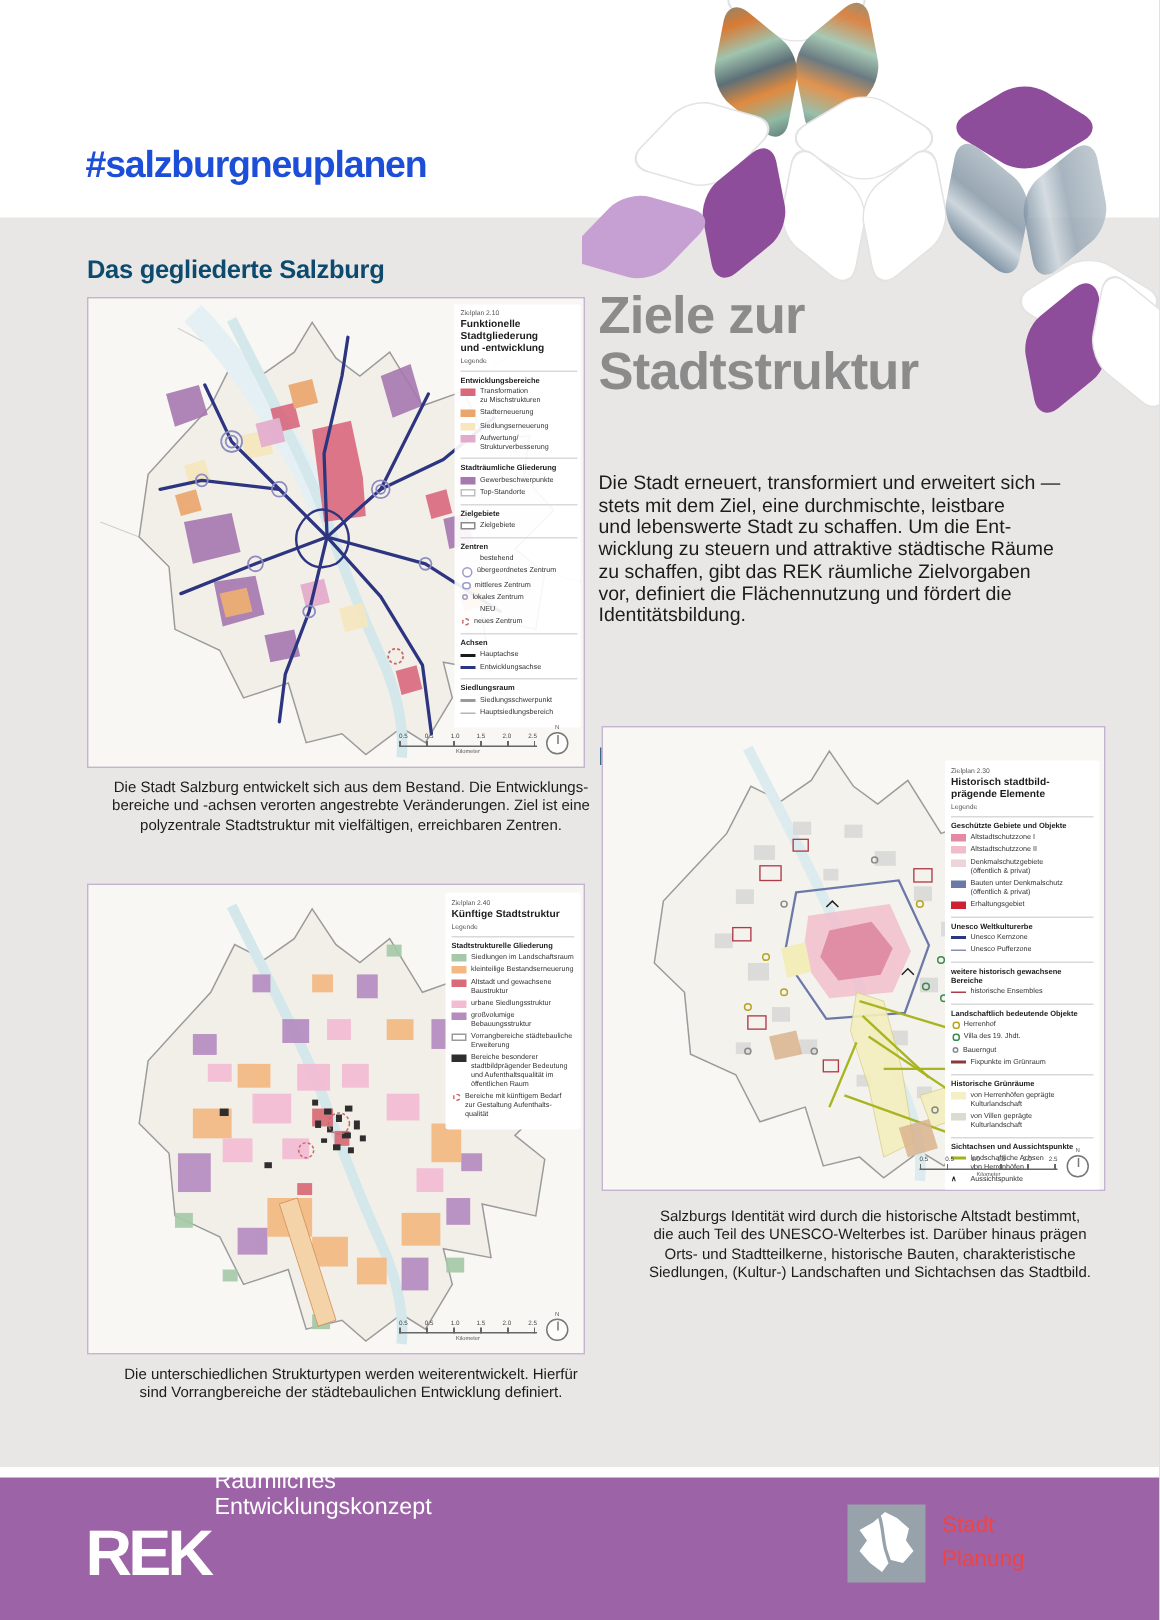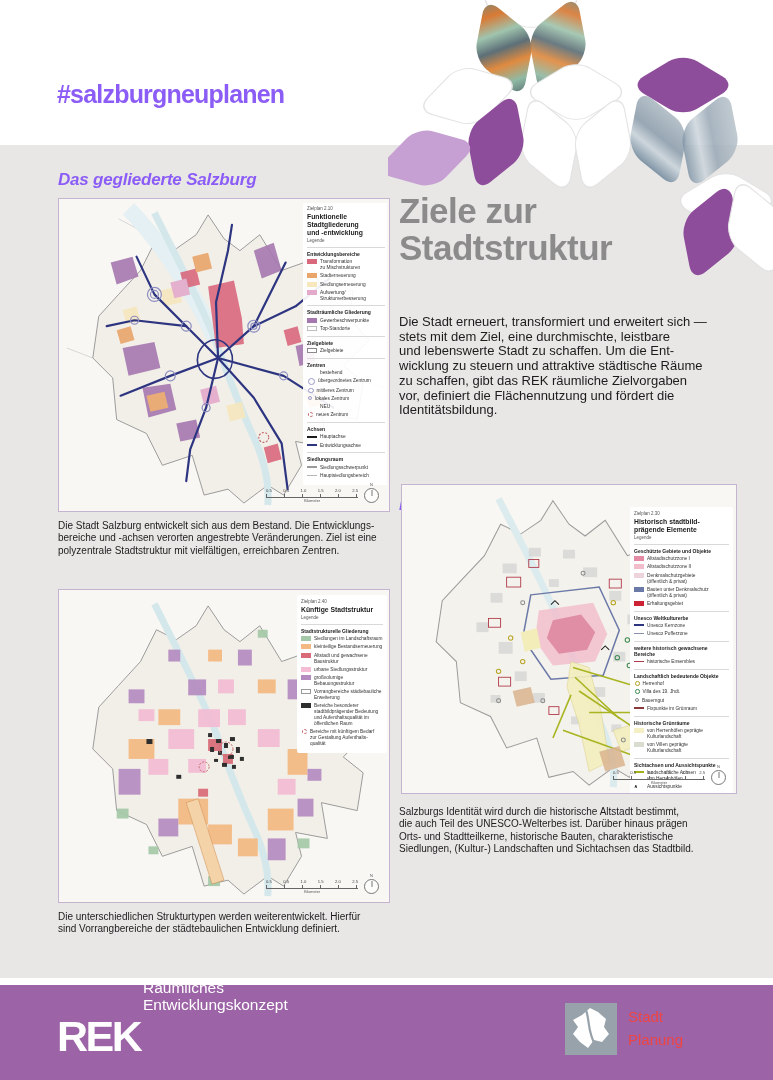--- a/index.html
+++ b/index.html
@@ -1,25 +1,25 @@
 <!DOCTYPE html>
 <html><head>
 <meta charset="utf-8">
 <style>
   html,body{margin:0;padding:0;background:#d2d2d2;}
   .page{position:relative;width:773px;height:1080px;background:#ffffff;overflow:hidden;
         font-family:"Liberation Sans",sans-serif;color:#111;}
   .pre{white-space:pre-line;}
   .band-gray{position:absolute;left:0;top:145px;width:773px;height:833px;background:#e8e7e6;}
-  .hashtag{position:absolute;left:57px;top:80px;font-size:25px;font-weight:bold;letter-spacing:-0.8px;color:#8b5cf6;}
+  .hashtag{position:absolute;left:57px;top:96px;font-size:25px;font-weight:bold;letter-spacing:-0.8px;color:#1d4ed8;}
   .diamonds{position:absolute;left:388px;top:0;width:385px;height:302px;}
-  .sec-h{position:absolute;margin:0;font-size:17px;font-weight:bold;color:#8b5cf6;letter-spacing:-0.2px;font-style:italic;}
+  .sec-h{position:absolute;margin:0;font-size:17px;font-weight:bold;color:#0c4a6e;letter-spacing:-0.2px;}
   .big-title{position:absolute;left:399px;top:192px;font-size:35px;line-height:37px;font-weight:bold;color:#8b8b8b;letter-spacing:-0.5px;}
   .body-text{position:absolute;left:399px;top:315px;width:356px;font-size:13px;line-height:14.7px;color:#1c1c1c;margin:0;}
-  .caption{position:absolute;font-size:10px;line-height:12.4px;color:#1c1c1c;margin:0;}
+  .caption{position:absolute;font-size:10px;line-height:12.4px;color:#1c1c1c;margin:0;text-align:center;}
   .mapbox{position:absolute;background:#fbfaf6;border:1px solid #c5b4cf;box-sizing:border-box;overflow:hidden;}
   .mapart{position:absolute;left:0;top:0;width:100%;height:100%;}
   
   .legend{position:absolute;box-sizing:border-box;}
   .lg1{left:244px;top:4px;width:84px;background:rgba(255,255,255,0.92);padding:3px 2px 4px 4px;}
   .lg2{left:238px;top:5px;width:90px;background:#ffffff;padding:4px;border-radius:2px;}
   .lg3{left:228px;top:22px;width:103px;background:#ffffff;padding:4px;border-radius:2px;}
   .lg-plan{font-size:4.5px;color:#555;margin-bottom:1.5px;}
   .lg-maintitle{font-size:6.8px;font-weight:bold;line-height:1.18;color:#1c1c1c;}
   .lg-legende{font-size:4.5px;color:#555;margin-top:1.5px;margin-bottom:2px;}

